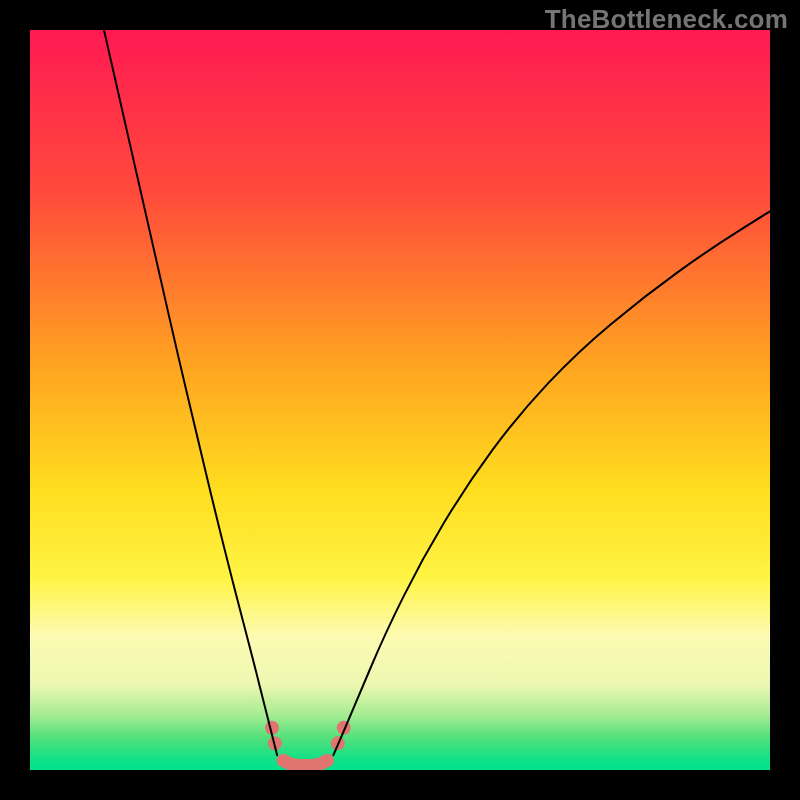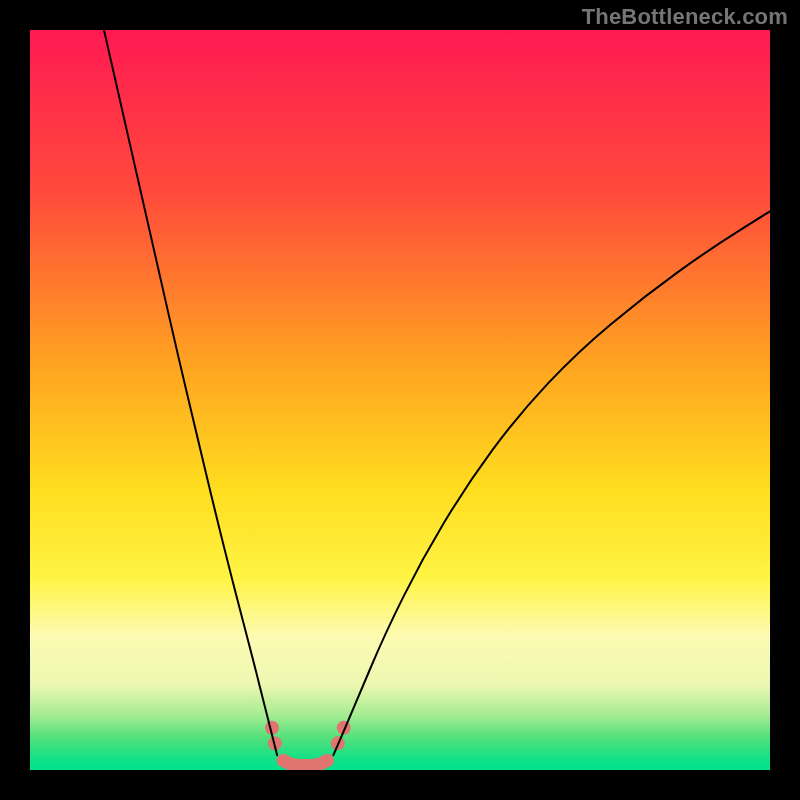--- a/index.html
+++ b/index.html
@@ -23,21 +23,21 @@
     left: 30px;
     top: 30px;
     width: 740px;
     height: 740px;
   }
   .watermark {
     position: absolute;
     top: 4px;
     right: 12px;
     font-family: Arial, Helvetica, sans-serif;
-    font-size: 22px;
+    font-size: 26px;
     font-weight: 600;
     color: #757575;
     letter-spacing: 0.2px;
   }
 </style>
 </head>
 <body>
 
 <div class="frame">
   <div class="plot">

